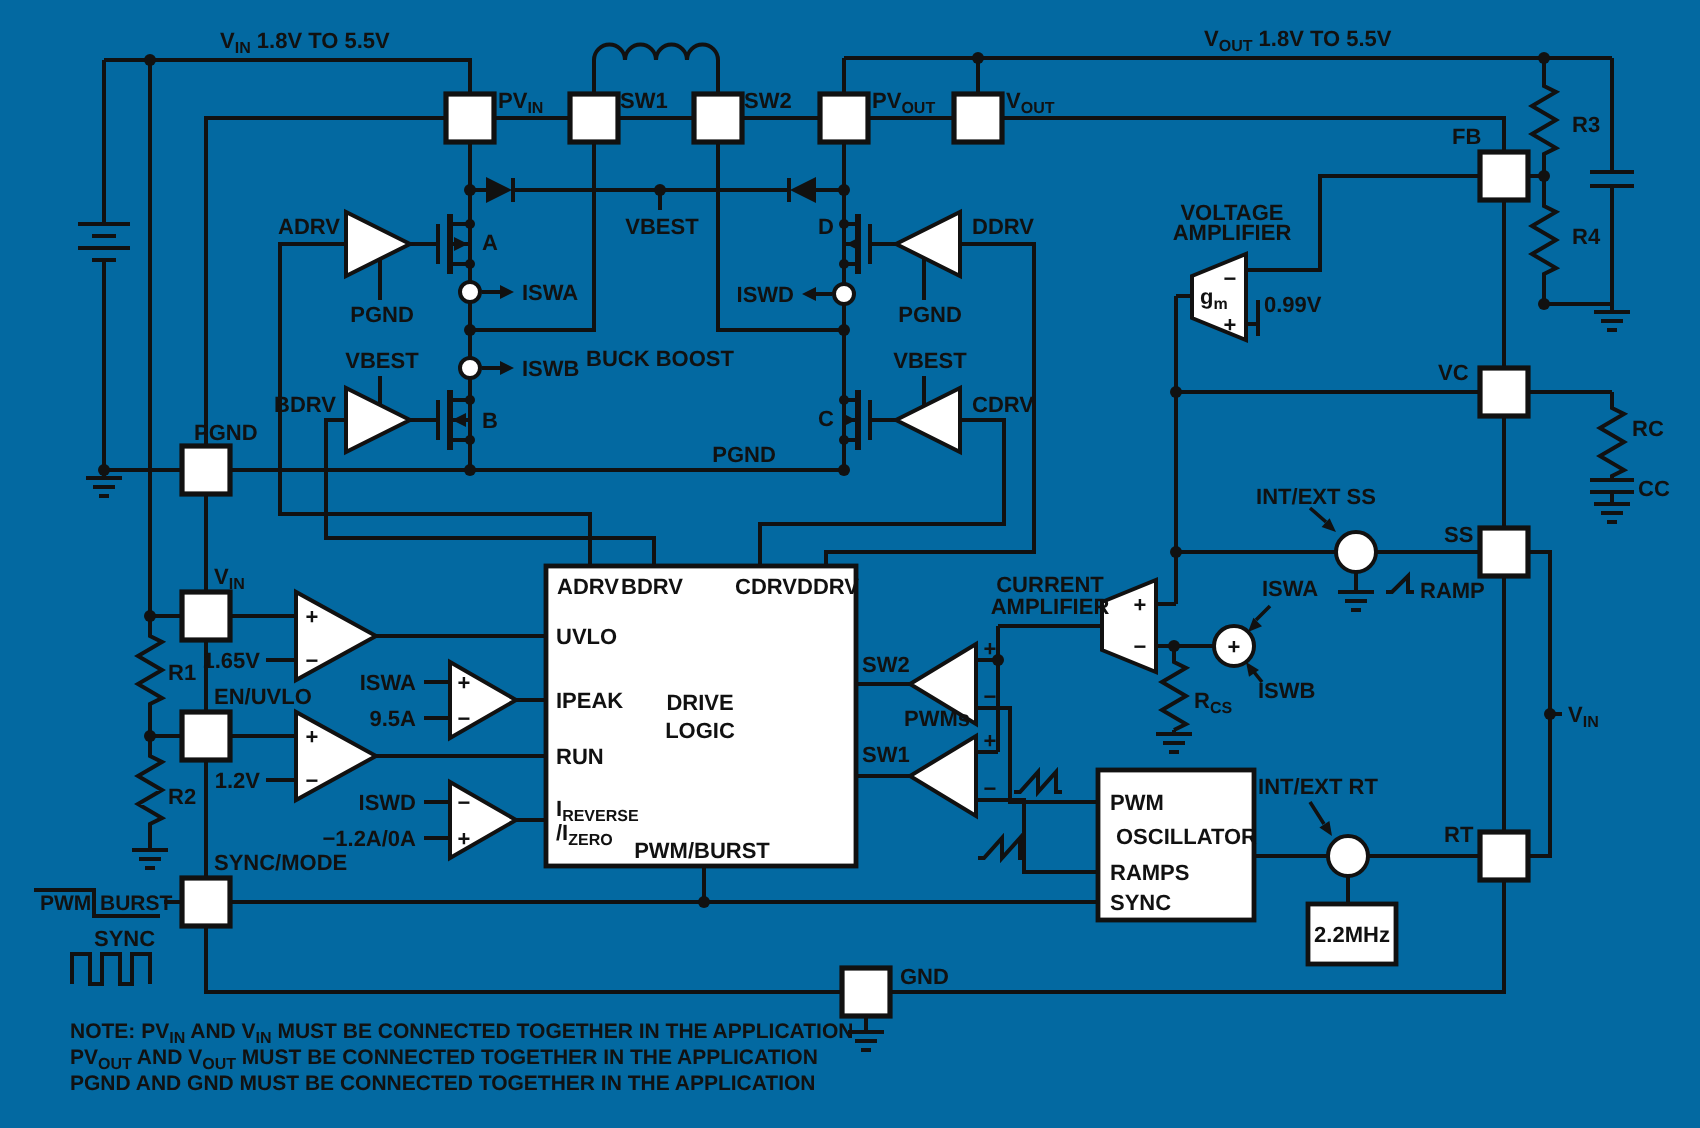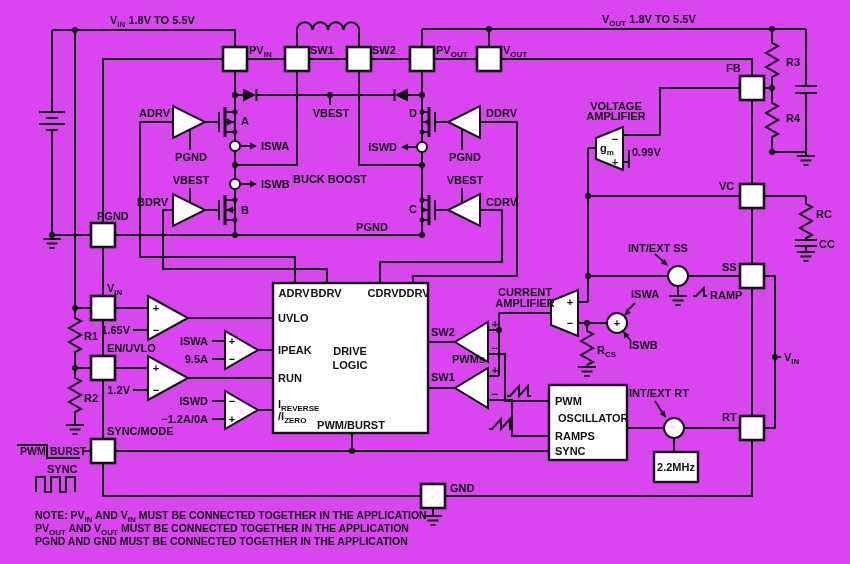--- a/index.html
+++ b/index.html
@@ -1,16 +1,16 @@
 <!DOCTYPE html>
 <html><head>
 <meta charset="utf-8">
 <style>
   html,body{margin:0;padding:0;background:#fff;}
-  .stage{width:850px;height:564px;position:relative;background:#d946ef;}
+  .stage{width:850px;height:564px;position:relative;background:#0369a1;}
   svg text{font-family:"Liberation Sans",sans-serif;font-weight:bold;font-size:11px;fill:#111;}
   svg .sub{font-size:8px;}
   svg .note{font-size:10.5px;}
   svg .mid{text-anchor:middle;}
   svg .end{text-anchor:end;}
   .w{stroke:#111;stroke-width:2;fill:none;}
   .thin{stroke:#111;stroke-width:1.8;fill:none;}
   .pad{fill:#fff;stroke:#111;stroke-width:2.6;}
   .box{fill:#fff;stroke:#111;stroke-width:2.4;}
   .tri{fill:#fff;stroke:#111;stroke-width:2;}

